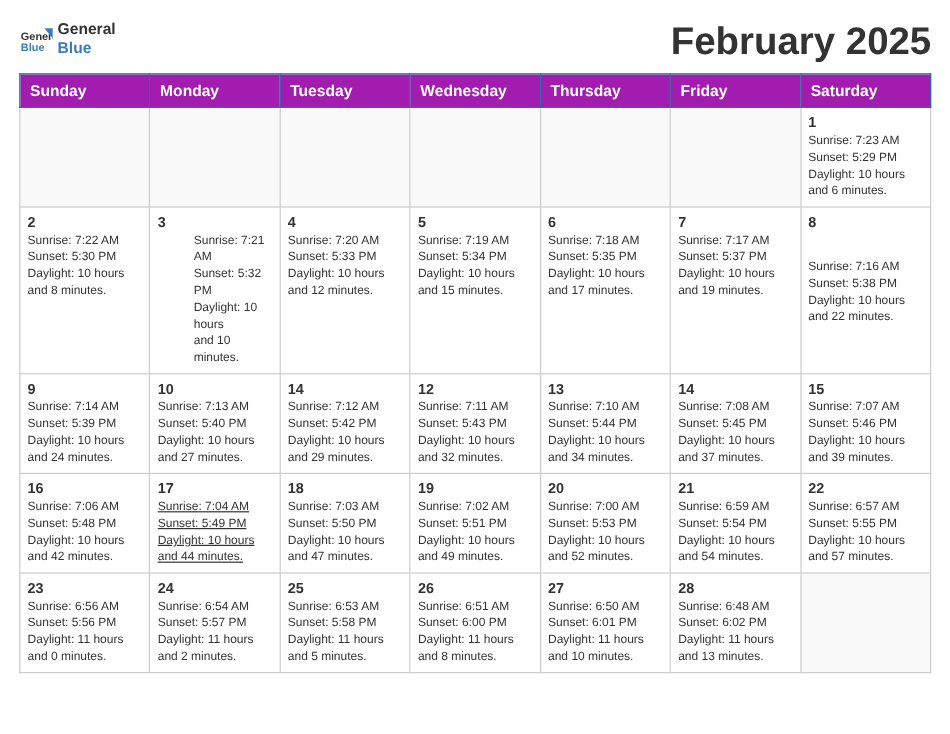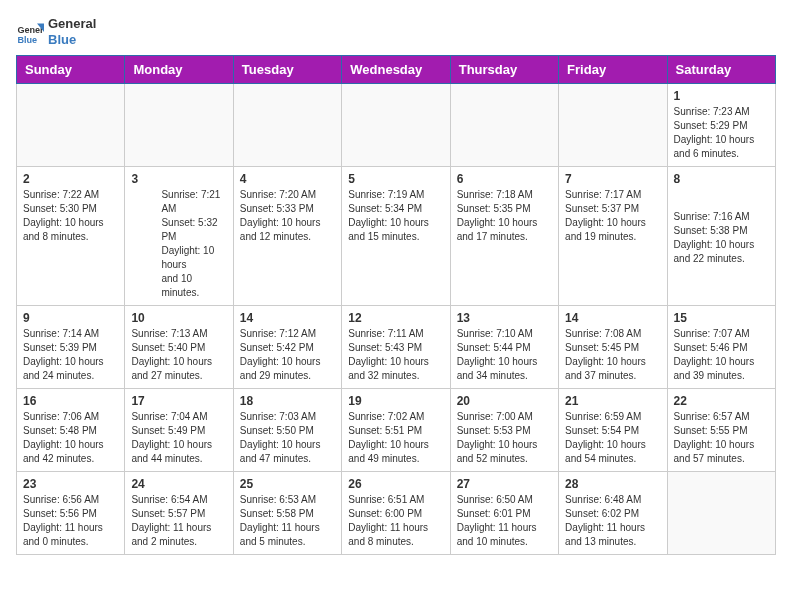--- a/index.html
+++ b/index.html
@@ -84,20 +84,21 @@
       <text x="2" y="22" font-size="13" font-weight="bold" fill="#333">General</text>
       <text x="2" y="35" font-size="13" font-weight="bold" fill="#3a7bbf">Blue</text>
       <polygon points="30,8 40,8 40,20" fill="#3a7bbf"></polygon>
     </svg>
     <div style="display:flex;flex-direction:column;font-size:13px;font-weight:bold;line-height:1.2;">
       <span style="color:#333;">General</span>
       <span style="color:#3a7bbf;">Blue</span>
     </div>
   </div>
   <div class="title-block">
+    <div class="month-title">February 2025</div>
   </div>
 </div>
 
 <table class="calendar">
   <thead>
     <tr>
     <th>Sunday</th>
         <th>Monday</th>
         <th>Tuesday</th>
         <th>Wednesday</th>
@@ -227,21 +228,21 @@
       <tr>
         <td>
           <span class="day-number">16</span>
           <div class="day-info" style="white-space: pre-line;">Sunrise: 7:06 AM
 Sunset: 5:48 PM
 Daylight: 10 hours
 and 42 minutes.</div>
         </td>
         <td>
           <span class="day-number">17</span>
-          <div class="day-info" style="white-space: pre-line;">Sunrise: 7:04 AM
+          <div class="day-info" style="white-space: pre-line; text-decoration: underline;">Sunrise: 7:04 AM
 Sunset: 5:49 PM
 Daylight: 10 hours
 and 44 minutes.</div>
         </td>
         <td>
           <span class="day-number">18</span>
           <div class="day-info" style="white-space: pre-line;">Sunrise: 7:03 AM
 Sunset: 5:50 PM
 Daylight: 10 hours
 and 47 minutes.</div>

